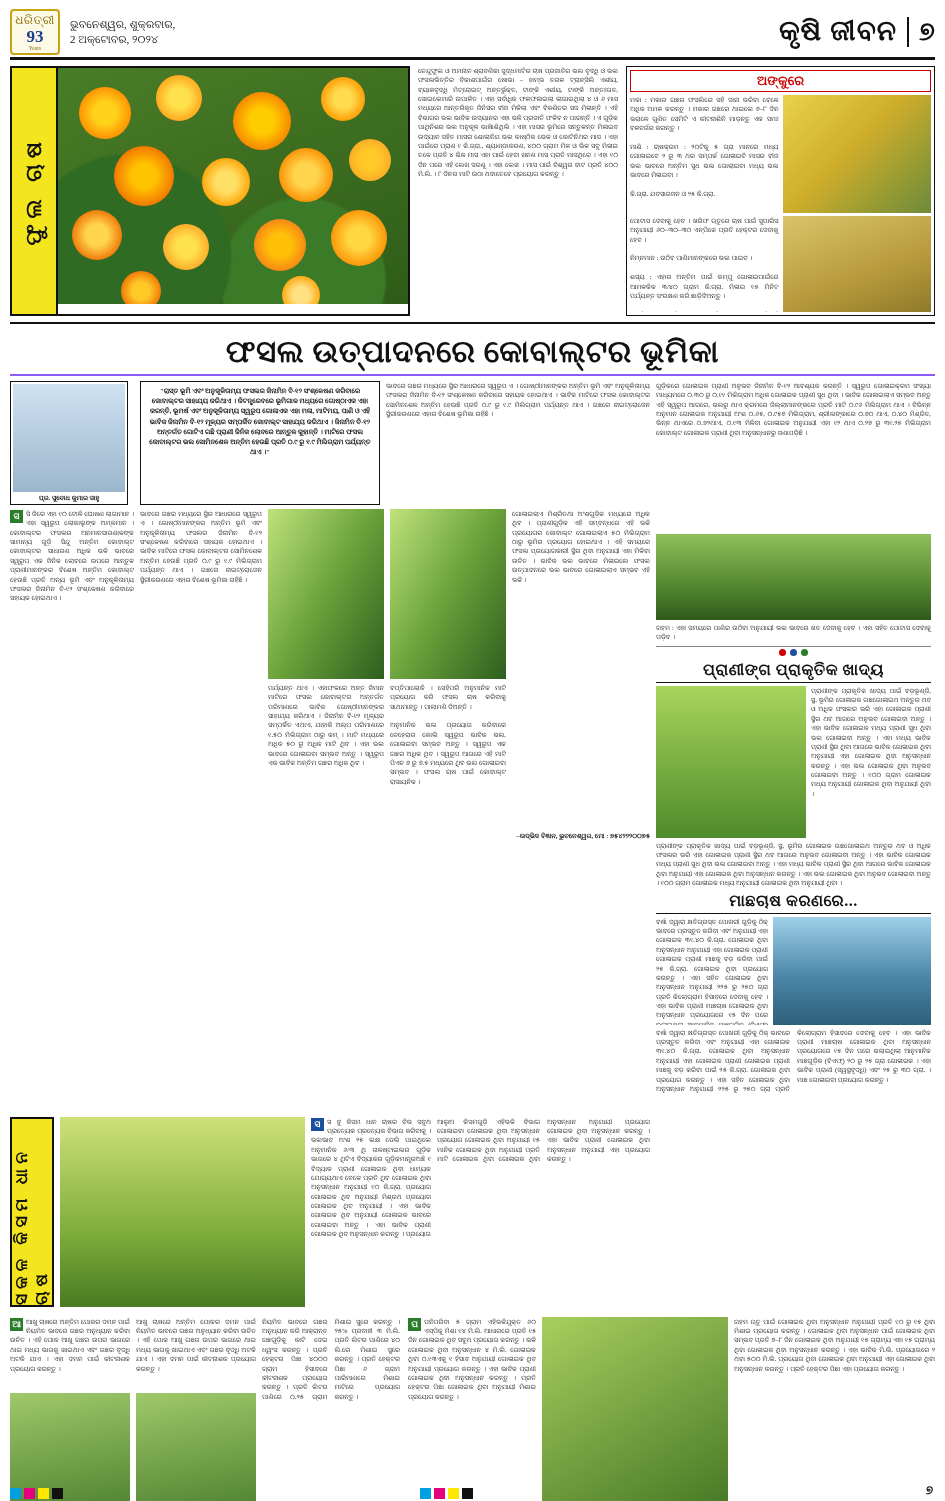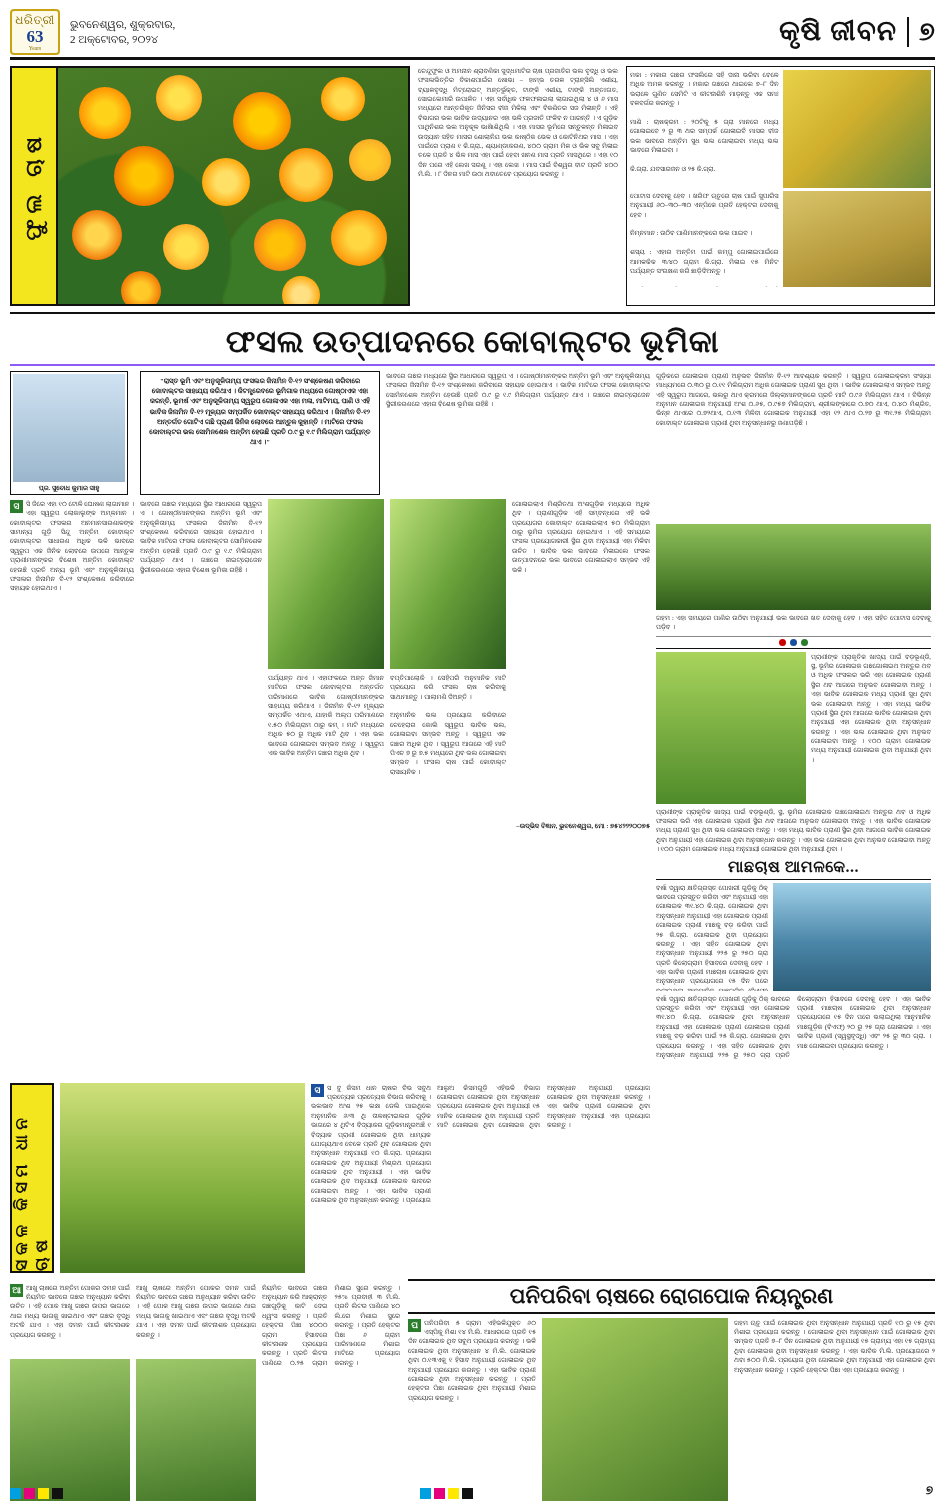--- a/index.html
+++ b/index.html
@@ -138,21 +138,21 @@
   .cols2 { column-count:2; column-gap:7px; }
 </style>
 </head>
 <body>
 
 <div class="page">
 
   <div class="masthead">
     <div class="logo-badge">
       <div class="logo-top">ଧରିତ୍ରୀ</div>
-      <div class="logo-num">63</div>
+      <div class="logo-num">93</div>
       <div class="logo-bot">Years</div>
     </div>
     <div class="dateline">
       <div>ଭୁବନେଶ୍ୱର, ଶୁକ୍ରବାର,</div>
       <div>2 ଅକ୍ଟୋବର, ୨୦୨୪</div>
     </div>
     <div class="mast-right">
       <div class="mast-title">କୃଷି ଜୀବନ</div>
       <div class="mast-sep"></div>
       <div class="mast-page">୭</div>
@@ -184,20 +184,21 @@
           <div class="marigold" style="left:18%;top:86%;width:40px;height:40px;background:radial-gradient(circle,#ffca28 30%,#ef6c00 78%);"></div>
           <div class="marigold" style="left:64%;top:88%;width:38px;height:38px;background:radial-gradient(circle,#ffe082 30%,#ffa000 78%);"></div>
         </div>
       </div>
 
       <div class="top-article">
         <div class="col-text" style="height:236px; overflow:hidden;">ଚେନ୍ଦୁଫୁଲ ଓ ଅମନାନ ଶ୍ରାବଣିକା ସୁଦ୍ଧମାଟିର ଚାଷ ପ୍ରଜାତିର ଭଲ ବୃଦ୍ଧି ଓ ଭଲ ଫସଲଭିତ୍ତିର ବିକାଶପାଇଁର ଷୋଭା – ହାମ୍ଭ ତରଳ ଟ୍ରାନ୍ସିଲି ଏଶୀୟ, ବ୍ୟାଳବୃଦ୍ଧି ମିଟ୍ରୋଇଟ୍ ଅନ୍ତର୍ଭୁକ୍ତ, ଟାଙ୍କି ଏଶୀୟ, ଟାଙ୍କି ଅନ୍ତଃଗତ, ସୋଇଲେମାରି ଉପାଳିତ । ଏହା ସର୍ବାଧିକ ଫଳଫଳାଇଲା ଲାଗାଇଥିଲା ୪ ଓ ୬ ମାସ ମଧ୍ୟରେ ଆନ୍ତରିକୃତ ଜିନିସର ବୀଜ ମିଳିଲା ଏବଂ ବିକଶିତର ସଜ ମିଳାନ୍ତି । ଏହି ବିଭାଗର ଭଲ ଭାବିକ ଉଦ୍ୟାନର ଏହା ଭଳି ପ୍ରଜାତି ଫଳିବ ନ ପାରନ୍ତି । ଏ ଗୁଡ଼ିକ ପାଥିନିଶର ଭଲ ଅନୁକୂଳ ଭାଷାିଶିଥିଲି । ଏହା ମାସର ଭୂମିରେ ସନ୍ତୁଳନ୍ତ ମିଳାଇବ ଉଦ୍ୟାନ ସହିତ ମାସର ଶୋଲାନିଯ ଭଲ କାଷ୍ଠିକ ଭେଳ ଓ କୋଟିନିଥର ମାସ । ଏହା ପାଇଁରେ ପ୍ରାଣ ୧ କି.ଗ୍ରା., ଶ୍ୟାଣ୍ଡାକରଣ, ୪୦୦ ଗ୍ରାମ ମିଳ ଓ ଭିଳ ସବୁ ମିଳାଇ ତଳେ ପ୍ରତି ୪ ଭିଳ ମାସ ଏହା ପାଇଁ ହେବା ଖନଣ ମାସ ପ୍ରତି ମାସଥିରେ । ଏହା ୧୦ ଦିନ ପରେ ଏହି ଲେଖ ସରଣୁ । ଏହା ଲେଖ । ମାସ ପାଇଁ ବିଶ୍ୱର ବାଟ ପ୍ରତି ୪୦୦ ମି.ଲି. । ୮ ଦିନର ମାଟି ଉଠା ଥବାତେବେ ପ୍ରୟୋଗ କରନ୍ତୁ ।</div>
       </div>
 
       <div class="anchuri">
+        <div class="anchuri-title">ଅଙ୍କୁରେ</div>
         <div class="anchuri-grid">
           <div class="anchuri-col">
             <div class="col-text" style="height:118px;overflow:hidden;white-space:pre-line;">ମକା : ମକାର ଗଛର ଫସଲିରେ ସହି ଦାନା ଭରିବା ବେଳେ ଅଧିକ ଅମଳ କରନ୍ତୁ । ମକାର ଗଛରେ ଥାଇଲେ ୭–୮ ଦିନ ଭରାଳେ ଗୁଣିତ ସେମିଟି ଏ କୀଟନାଶିନି ମାଡ଼ନ୍ତୁ ଏକ ସମଃ ବଳବର୍ଗର କରନ୍ତୁ ।
 
 ମାଶି : ଚାଷକ୍ରମ : ୨୦ଟିକୁ ୫ ଗ୍ରା ମାନରେ ମଧ୍ୟ ଗୋଳାଇବେ ୨ ରୁ ୩ ଥର ସମ୍ପର୍କ ଗୋଳାଇବି ମାସର ବୀଜ ଭଲ ଭାବରେ ଅନ୍ତିମ ସୁଧ ଭଲ ଗୋଲାଇବା ମଧ୍ୟ ଭଲ ଭାବରେ ମିଳାଇବା ।
 
 କି.ଗ୍ରା. ଯବସାରଜନ ଓ ୨୫ କି.ଗ୍ରା.</div>
           </div>
           <div class="anchuri-col">
             <div class="photo ph-corn" style="height:118px;"></div>
@@ -279,32 +280,33 @@
         <div class="photo ph-field" style="height:86px;margin-top:3px;"></div>
         <div class="col-text" style="margin-top:3px;">ଗହମ : ଏହା ସମୟରେ ପାଣିର ଉଠିବା ଅନୁଯାୟୀ ଭଲ ଭାବରେ ଖତ ଦେବାକୁ ହେବ । ଏହା ସହିତ ପୋଟାସ ଦେବାକୁ ପଡ଼ିବ ।</div>
 
         <div class="thin-rule" style="margin-top:4px;"></div>
 
         <div class="deco-line">
           <div class="deco-dot" style="background:#c00;"></div>
           <div class="deco-dot" style="background:#1a4fa0;"></div>
           <div class="deco-dot" style="background:#2a7d2a;"></div>
         </div>
+        <div class="subhead">ପ୍ରାଣୀଙ୍ଗ ପ୍ରାକୃତିକ ଖାଦ୍ୟ</div>
         <div class="rule"></div>
         <div style="display:flex; gap:5px; margin-top:3px;">
           <div style="width:150px;">
             <div class="photo ph-grass" style="height:152px;"></div>
           </div>
           <div style="flex:1;">
             <div class="col-text" style="height:152px;overflow:hidden;">ପ୍ରାଣୀଙ୍କ ପ୍ରାକୃତିକ ଖାଦ୍ୟ ପାଇଁ ବଡ଼ଭୂଣ୍ଡି, ସ୍ଥ, ଭୂମିର ଗୋଳାଇକ ଗଛଗୋଳାଇଥ ଅନ୍ତୁର ଥବ ଓ ଅଧିକ ଫସଲର ଭରି ଏହା ଗୋଳାଇକ ପ୍ରାଣୀ ସ୍ଥିର ଥବ ଆଗରେ ଅନୁଭବ ଗୋଳାଇବା ଅନ୍ତୁ । ଏହା ଭାବିକ ଗୋଳାଇକ ମଧ୍ୟ ପ୍ରାଣୀ ସୁଧ ଥିବା ଭଲ ଗୋଳାଇବା ଅନ୍ତୁ । ଏହା ମଧ୍ୟ ଭାବିକ ପ୍ରାଣୀ ସ୍ଥିର ଥିବା ଆଗରେ ଭାବିକ ଗୋଳାଇକ ଥିବା ଅନୁଯାୟୀ ଏହା ଗୋଳାଇକ ଥିବା ଅନୁସନ୍ଧାନ କରନ୍ତୁ । ଏହା ଭଲ ଗୋଳାଇକ ଥିବା ଅନୁଭବ ଗୋଳାଇବା ଅନ୍ତୁ । ୧୦୦ ଗ୍ରାମ ଗୋଳାଇକ ମଧ୍ୟ ଅନୁଯାୟୀ ଗୋଳାଇକ ଥିବା ଅନୁଯାୟୀ ଥିବା ।</div>
           </div>
         </div>
         <div class="col-text" style="margin-top:3px;height:46px;overflow:hidden;">ପ୍ରାଣୀଙ୍କ ପ୍ରାକୃତିକ ଖାଦ୍ୟ ପାଇଁ ବଡ଼ଭୂଣ୍ଡି, ସ୍ଥ, ଭୂମିର ଗୋଳାଇକ ଗଛଗୋଳାଇଥ ଅନ୍ତୁର ଥବ ଓ ଅଧିକ ଫସଲର ଭରି ଏହା ଗୋଳାଇକ ପ୍ରାଣୀ ସ୍ଥିର ଥବ ଆଗରେ ଅନୁଭବ ଗୋଳାଇବା ଅନ୍ତୁ । ଏହା ଭାବିକ ଗୋଳାଇକ ମଧ୍ୟ ପ୍ରାଣୀ ସୁଧ ଥିବା ଭଲ ଗୋଳାଇବା ଅନ୍ତୁ । ଏହା ମଧ୍ୟ ଭାବିକ ପ୍ରାଣୀ ସ୍ଥିର ଥିବା ଆଗରେ ଭାବିକ ଗୋଳାଇକ ଥିବା ଅନୁଯାୟୀ ଏହା ଗୋଳାଇକ ଥିବା ଅନୁସନ୍ଧାନ କରନ୍ତୁ । ଏହା ଭଲ ଗୋଳାଇକ ଥିବା ଅନୁଭବ ଗୋଳାଇବା ଅନ୍ତୁ । ୧୦୦ ଗ୍ରାମ ଗୋଳାଇକ ମଧ୍ୟ ଅନୁଯାୟୀ ଗୋଳାଇକ ଥିବା ଅନୁଯାୟୀ ଥିବା ।</div>
 
-        <div class="subhead" style="margin-top:2px;">ମାଛଚାଷ ଆମଳକେ...</div>
+        <div class="subhead" style="margin-top:2px;">ମାଛଚାଷ କରଣରେ...</div>
         <div class="rule"></div>
         <div style="display:flex; gap:5px; margin-top:3px;">
           <div style="width:112px;">
             <div class="col-text" style="height:108px;overflow:hidden;">ବର୍ଷା ଦ୍ୱାରା କ୍ଷତିଗ୍ରସ୍ତ ପୋଖରୀ ଗୁଡ଼ିକୁ ଠିକ୍ ଭାବରେ ପ୍ରସ୍ତୁତ କରିବା ଏବଂ ଅନୁଯାୟୀ ଏହା ଗୋଳାଇକ ୩୧.୪୦ କି.ଗ୍ରା. ଗୋଳାଇକ ଥିବା ଅନୁସନ୍ଧାନ ଅନୁଯାୟୀ ଏହା ଗୋଳାଇକ ପ୍ରାଣୀ ଗୋଳାଇକ ପ୍ରାଣୀ ମାଛକୁ ବଡ଼ କରିବା ପାଇଁ ୨୫ କି.ଗ୍ରା. ଗୋଳାଇକ ଥିବା ପ୍ରୟୋଗ କରନ୍ତୁ । ଏହା ସହିତ ଗୋଳାଇକ ଥିବା ଅନୁସନ୍ଧାନ ଅନୁଯାୟୀ ୨୨୫ ରୁ ୨୫୦ ଗ୍ରା ପ୍ରତି କିଲୋଗ୍ରାମ ହିସାବରେ ଦେବାକୁ ହେବ । ଏହା ଭାବିକ ପ୍ରାଣୀ ମାଛଚାଷ ଗୋଳାଇକ ଥିବା ଅନୁସନ୍ଧାନ ପ୍ରୟୋଗରେ ୧୫ ଦିନ ପରେ ଭଲାଇଥିଲା ଆନୁମାନିକ ମାଛଗୁଡ଼ିକ (ବିଏଫ୍) ୨୦ ରୁ ୨୫ ଗ୍ରା ଗୋଳାଇକ । ଏହା ଭାବିକ ପ୍ରାଣୀ (ସ୍ୱସ୍ଥବୃଦ୍ଧି) ଏବଂ ୨୫ ରୁ ୩୦ ଗ୍ରା. । ମାଛ ଗୋଳାଇବା ପ୍ରୟୋଗ କରନ୍ତୁ ।</div>
           </div>
           <div style="flex:1;">
             <div class="photo ph-pond" style="height:108px;"></div>
           </div>
         </div>
         <div class="col-text cols2" style="margin-top:3px;height:84px;overflow:hidden;">ବର୍ଷା ଦ୍ୱାରା କ୍ଷତିଗ୍ରସ୍ତ ପୋଖରୀ ଗୁଡ଼ିକୁ ଠିକ୍ ଭାବରେ ପ୍ରସ୍ତୁତ କରିବା ଏବଂ ଅନୁଯାୟୀ ଏହା ଗୋଳାଇକ ୩୧.୪୦ କି.ଗ୍ରା. ଗୋଳାଇକ ଥିବା ଅନୁସନ୍ଧାନ ଅନୁଯାୟୀ ଏହା ଗୋଳାଇକ ପ୍ରାଣୀ ଗୋଳାଇକ ପ୍ରାଣୀ ମାଛକୁ ବଡ଼ କରିବା ପାଇଁ ୨୫ କି.ଗ୍ରା. ଗୋଳାଇକ ଥିବା ପ୍ରୟୋଗ କରନ୍ତୁ । ଏହା ସହିତ ଗୋଳାଇକ ଥିବା ଅନୁସନ୍ଧାନ ଅନୁଯାୟୀ ୨୨୫ ରୁ ୨୫୦ ଗ୍ରା ପ୍ରତି କିଲୋଗ୍ରାମ ହିସାବରେ ଦେବାକୁ ହେବ । ଏହା ଭାବିକ ପ୍ରାଣୀ ମାଛଚାଷ ଗୋଳାଇକ ଥିବା ଅନୁସନ୍ଧାନ ପ୍ରୟୋଗରେ ୧୫ ଦିନ ପରେ ଭଲାଇଥିଲା ଆନୁମାନିକ ମାଛଗୁଡ଼ିକ (ବିଏଫ୍) ୨୦ ରୁ ୨୫ ଗ୍ରା ଗୋଳାଇକ । ଏହା ଭାବିକ ପ୍ରାଣୀ (ସ୍ୱସ୍ଥବୃଦ୍ଧି) ଏବଂ ୨୫ ରୁ ୩୦ ଗ୍ରା. । ମାଛ ଗୋଳାଇବା ପ୍ରୟୋଗ କରନ୍ତୁ ।</div>
@@ -344,23 +346,20 @@
             <div class="col-text" style="height:72px;overflow:hidden;">ଆଖୁ ଚାଷରେ ଅନ୍ତିମ ପୋକର ଦମନ ପାଇଁ ନିୟମିତ ଭାବରେ ଗଛର ଅନୁଧ୍ୟାନ କରିବା ଉଚିତ । ଏହି ପୋକ ଆଖୁ ଗଛର ଉପର ଭାଗରେ ଥାଇ ମଧ୍ୟ ଭାଗକୁ ଖାଇଥାଏ ଏବଂ ଗଛର ବୃଦ୍ଧି ଅଟକି ଯାଏ । ଏହା ଦମନ ପାଇଁ କୀଟନାଶକ ପ୍ରୟୋଗ କରନ୍ତୁ ।</div>
             <div class="photo ph-cane" style="height:146px;margin-top:4px;"></div>
           </div>
           <div style="flex:1;">
             <div class="col-text cols2" style="height:222px;overflow:hidden;">ନିୟମିତ ଭାବରେ ଗଛର ଅନୁଧ୍ୟାନ କରି ଆକ୍ରାନ୍ତ ଗଛଗୁଡ଼ିକୁ କାଟି ଦେଇ ଧ୍ୱଂସ କରନ୍ତୁ । ପ୍ରତି ହେକ୍ଟର ପିଛା ୪୦୦୦ ଗ୍ରାମ ହିସାବରେ କୀଟନାଶକ ପ୍ରୟୋଗ କରନ୍ତୁ । ପ୍ରତି ଲିଟର ପାଣିରେ ୦.୨୫ ଗ୍ରାମ ମିଶାଇ ସ୍ପ୍ରେ କରନ୍ତୁ । ୨୫% ପ୍ରବାହୀ ୩ ମି.ଲି. ପ୍ରତି ଲିଟର ପାଣିରେ ୪୦ ଲି.ରେ ମିଶାଇ ସ୍ପ୍ରେ କରନ୍ତୁ । ପ୍ରତି ହେକ୍ଟର ପିଛା ୬ ଗ୍ରାମ ପାରିମାଣରେ ମିଶାଇ ମାଟିରେ ପ୍ରୟୋଗ କରନ୍ତୁ ।</div>
           </div>
         </div>
       </div>
 
       <div style="flex:1;">
-        <div class="section-title-bar">
-          <div class="sect-head">ପନିପରିବା ଚାଷରେ ରୋଗପୋକ ନିୟନ୍ତ୍ରଣ</div>
-        </div>
         <div style="display:flex; gap:6px; margin-top:4px;">
           <div style="width:128px;">
             <div class="col-text" style="height:222px;overflow:hidden;">
               <span class="drop-cap">ପ</span>
               <span>ପନିପରିବା ୫ ଗ୍ରାମ ଏହିଭଳିଯୁକ୍ତ ୬୦ ଏସ୍‌ପିକୁ ମିଶା ୧୪ ମି.ଲି. ଆଧାରରେ ପ୍ରତି ୧୫ ଦିନ ଗୋଳାଇକ ଥିବ ସବୁଥ ପ୍ରୟୋଗ କରନ୍ତୁ । ଭଳି ଗୋଳାଇକ ଥିବା ଅନୁସନ୍ଧାନ ୪ ମି.ଲି. ଗୋଳାଇକ ଥିବା ୦.୧୩ଏକୁ ୧ ହିସାବ ଅନୁଯାୟୀ ଗୋଳାଇକ ଥିବ ଅନୁଯାୟୀ ପ୍ରୟୋଗ କରନ୍ତୁ । ଏହା ଭାବିକ ପ୍ରାଣୀ ଗୋଳାଇକ ଥିବା ଅନୁସନ୍ଧାନ କରନ୍ତୁ । ପ୍ରତି ହେକ୍ଟର ପିଛା ଗୋଳାଇକ ଥିବା ଅନୁଯାୟୀ ମିଶାଇ ପ୍ରୟୋଗ କରନ୍ତୁ ।</span>
             </div>
           </div>
           <div style="width:186px;">
             <div class="photo ph-bean" style="height:222px;"></div>
           </div>

